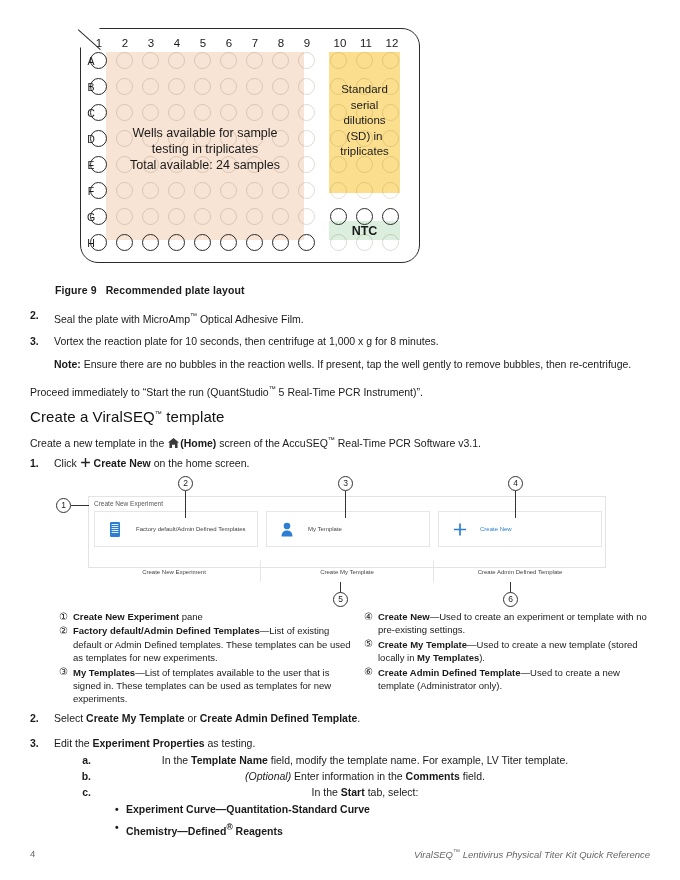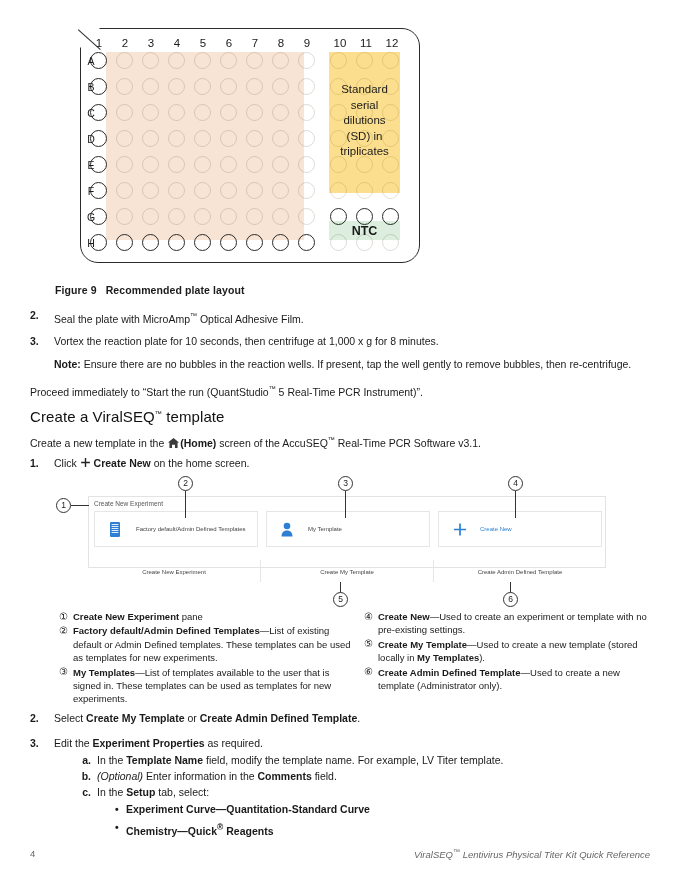--- a/index.html
+++ b/index.html
@@ -291,22 +291,22 @@
     line-height: 15px;
   }
   .substep-letter {
     position: absolute;
     left: 0;
     width: 16px;
     text-align: right;
     font-weight: bold;
   }
   .substep-body {
-    margin-left: 22px;
     display: block;
+    text-align: center;
   }
   .bullet-item {
     position: absolute;
     font-size: 10.5px;
     line-height: 15px;
     font-weight: bold;
   }
   .bullet-dot {
     position: absolute;
     left: 0;
@@ -464,20 +464,25 @@
       <div class="well" style="left: 114px; top: 206px;"></div>
       <div class="well" style="left: 140px; top: 206px;"></div>
       <div class="well" style="left: 166px; top: 206px;"></div>
       <div class="well" style="left: 192px; top: 206px;"></div>
       <div class="well" style="left: 218px; top: 206px;"></div>
       <div class="well faded" style="left: 250px; top: 206px;"></div>
       <div class="well faded" style="left: 276px; top: 206px;"></div>
       <div class="well faded" style="left: 302px; top: 206px;"></div>
     </div>
 
+  <div class="zone-text" style="left:26px; top:97px; width:198px;">
+    <div>Wells available for sample</div>
+    <div>testing in triplicates</div>
+    <div>Total available: 24 samples</div>
+  </div>
 
   <div class="zone-text sd" style="left:249px; top:54px; width:71px;">
     <div>Standard</div>
     <div>serial</div>
     <div>dilutions</div>
     <div>(SD) in</div>
     <div>triplicates</div>
   </div>
 
   <div class="zone-text ntc" style="left:249px; top:195px; width:71px;">NTC</div>
@@ -613,42 +618,42 @@
   </div>
 </div>
 
 <div class="step" style="left:30px; top:711px; width:620px;">
   <span class="step-num">2.</span>
   <span class="step-body"><span>Select </span><b>Create My Template</b><span> or </span><b>Create Admin Defined Template</b><span>.</span></span>
 </div>
 
 <div class="step" style="left:30px; top:736px; width:620px;">
   <span class="step-num">3.</span>
-  <span class="step-body"><span>Edit the </span><b>Experiment Properties</b><span> as required.</span></span>
+  <span class="step-body"><span>Edit the </span><b>Experiment Properties</b><span> as testing.</span></span>
 </div>
 
 <div class="substep" style="left:75px; top:753px; width:580px;">
   <span class="substep-letter">a.</span>
   <span class="substep-body"><span>In the </span><b>Template Name</b><span> field, modify the template name. For example, LV Titer template.</span></span>
 </div>
 
 <div class="substep" style="left:75px; top:769px; width:580px;">
   <span class="substep-letter">b.</span>
   <span class="substep-body"><i>(Optional)</i><span> Enter information in the </span><b>Comments</b><span> field.</span></span>
 </div>
 
 <div class="substep" style="left:75px; top:785px; width:580px;">
   <span class="substep-letter">c.</span>
-  <span class="substep-body"><span>In the </span><b>Setup</b><span> tab, select:</span></span>
+  <span class="substep-body"><span>In the </span><b>Start</b><span> tab, select:</span></span>
 </div>
 
 <div class="bullet-item" style="left:115px; top:802px; width:540px;">
   <span class="bullet-dot">•</span>
   <span class="bullet-text">Experiment Curve—Quantitation-Standard Curve</span>
 </div>
 
 <div class="bullet-item" style="left:115px; top:820px; width:540px;">
   <span class="bullet-dot">•</span>
-  <span class="bullet-text"><span>Chemistry</span><span>—</span><span>Quick</span><span class="reg">®</span><span> Reagents</span></span>
+  <span class="bullet-text"><span>Chemistry</span><span>—</span><span>Defined</span><span class="reg">®</span><span> Reagents</span></span>
 </div>
 
 <div class="footer-page">4</div>
 <div class="footer-title"><span>ViralSEQ</span><span class="tm">™</span><span> Lentivirus Physical Titer Kit Quick Reference</span></div>
 
 </body></html>

